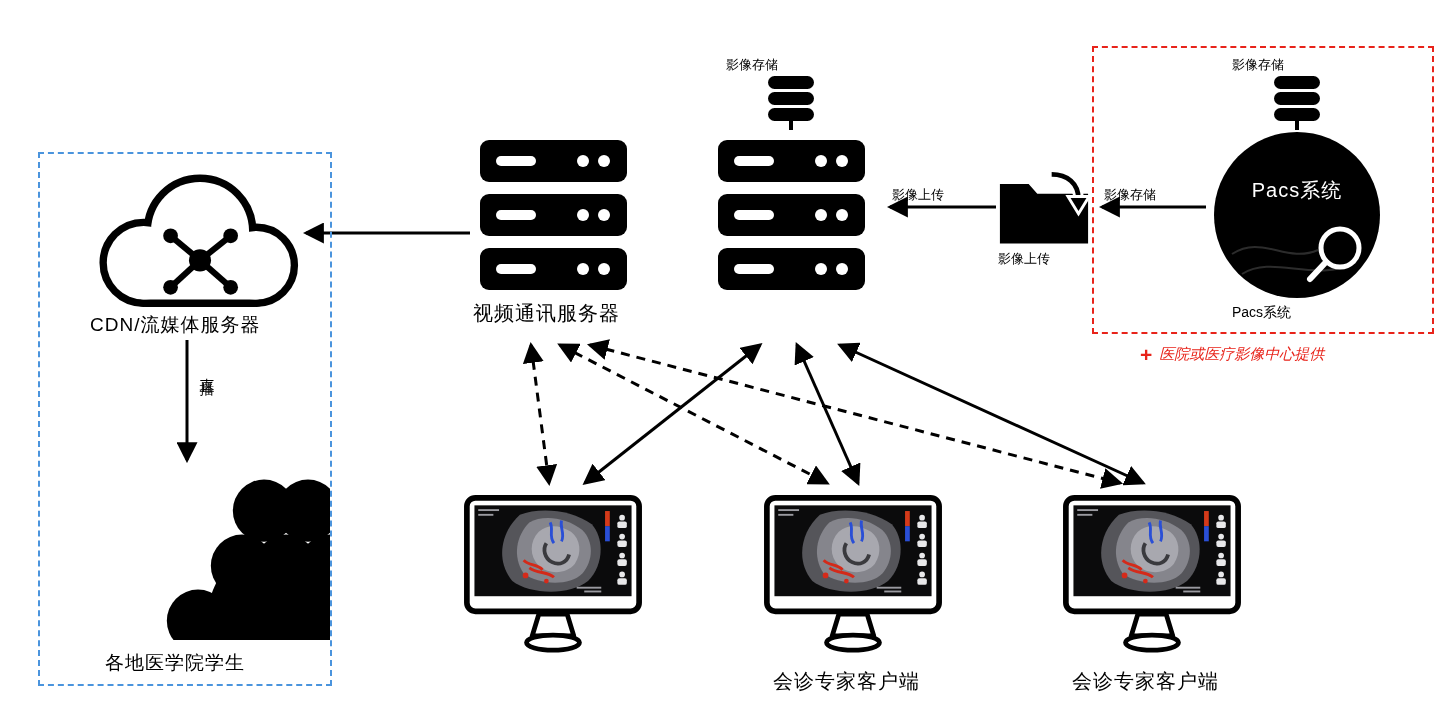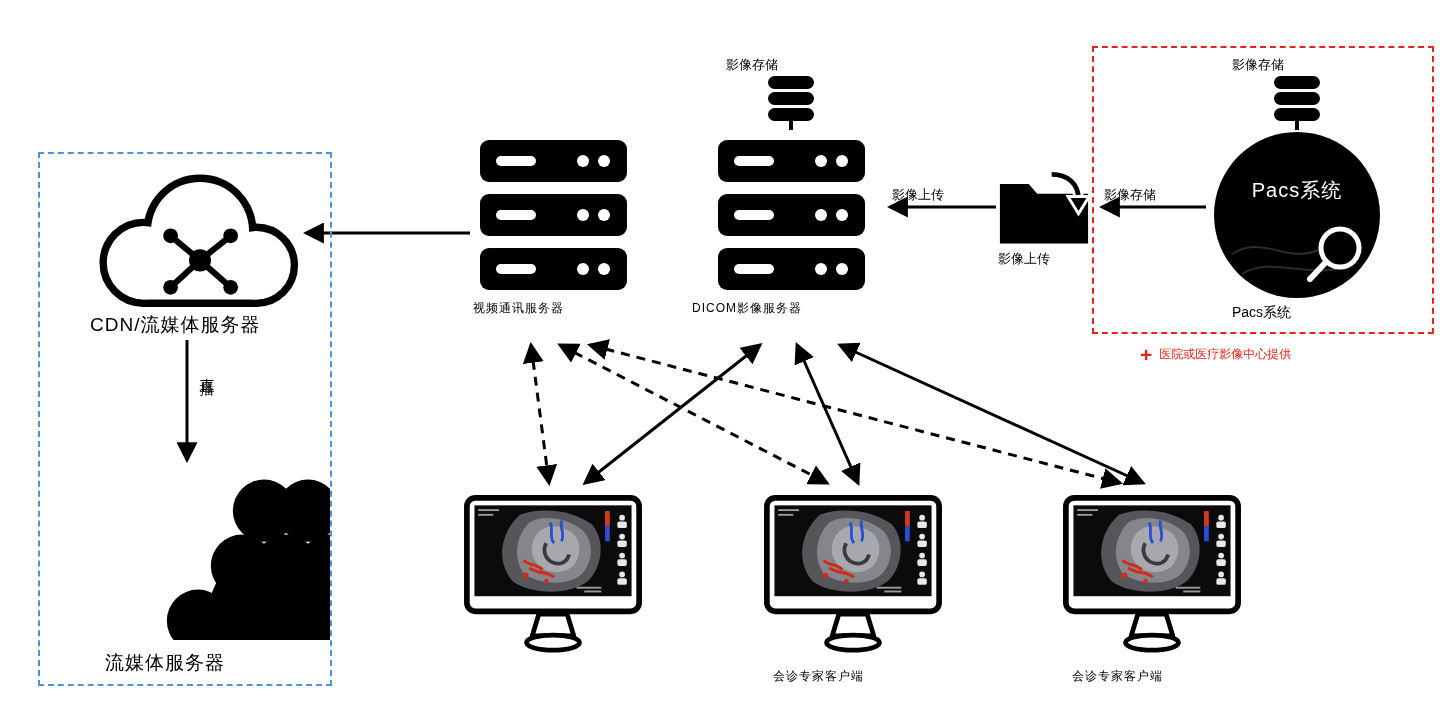--- a/index.html
+++ b/index.html
@@ -1,32 +1,32 @@
 <!DOCTYPE html>
 <html><head>
 <meta charset="utf-8">
 <style>
   * { margin:0; padding:0; box-sizing:border-box; }
   html,body { background:#ffffff; font-family:"Liberation Sans", sans-serif; color:#000; }
   .canvas { position:relative; width:1445px; height:725px; background:#fff; overflow:hidden; }
   .abs { position:absolute; }
   .lbl { position:absolute; text-align:left; color:#000; white-space:nowrap; }
-  .lbl-lg { font-size:12px; letter-spacing:1px; }
+  .lbl-lg { font-size:20px; letter-spacing:1px; }
   .lbl-md { font-size:19px; letter-spacing:1px; }
   .lbl-sm { font-size:13px; }
   .lbl-cap { font-size:14px; }
   .red-box { position:absolute; border:2px dashed #e8231a; }
   .blue-box { position:absolute; border:2px dashed #4a94dd; }
   .pacs-circle { position:absolute; background:#000; border-radius:50%; }
   .pacs-circle .ctext { position:absolute; left:0; right:0; top:44px; color:#fff;
       font-size:20px; line-height:29px; text-align:center; letter-spacing:1px; }
   .pacs-circle .ctext span { display:block; }
   .note { position:absolute; display:flex; align-items:center; gap:7px; color:#e8231a; }
   .note .plus { font-size:21px; font-weight:900; line-height:1; }
-  .note .ntext { font-size:12px; }
+  .note .ntext { font-size:15px;font-style:italic; }
   .vtext { position:absolute; writing-mode:vertical-rl; text-orientation:upright;
       font-size:15px; letter-spacing:3px; }
   svg { display:block; }
   .arrow-layer { position:absolute; left:0; top:0; pointer-events:none; }
 </style>
 </head>
 <body>
 
 <svg width="0" height="0" style="position:absolute" aria-hidden="true">
   <defs>
@@ -155,21 +155,20 @@
   <div class="lbl lbl-sm" style="left:1104px; top:186px; width:100px;">影像存储</div>
   <div class="lbl lbl-sm" style="left:892px; top:186px; width:100px;">影像上传</div>
 
   <div class="lbl lbl-sm" style="left:726px; top:56px; width:130px;">影像存储</div>
   <svg class="abs" style="left:768px; top:76px;" width="46" height="54">
       <use href="#sym-db"></use>
     </svg>
   <svg class="abs" style="left:718px; top:140px;" width="147" height="150">
       <use href="#sym-server"></use>
     </svg>
-  <div class="lbl lbl-lg" style="left:692px; top:300px; width:200px;">DICOM影像服务器</div>
 
   <svg class="abs" style="left:480px; top:140px;" width="147" height="150">
       <use href="#sym-server"></use>
     </svg>
   <div class="lbl lbl-lg" style="left:473px; top:300px; width:160px;">视频通讯服务器</div>
 
   <div class="blue-box" style="left:38px; top:152px; width:294px; height:534px;"></div>
 
   <svg class="abs" style="left:70px; top:150px;" width="260" height="179" viewBox="0 0 212 146">
     <g stroke="#000" stroke-width="12" fill="#fff">
@@ -210,21 +209,21 @@
       <use href="#sym-person" x="101" y="55"></use>
       <use href="#sym-person" x="145" y="55"></use>
       <use href="#sym-person" x="189" y="55"></use>
     <use href="#sym-person" x="13" y="110"></use>
       <use href="#sym-person" x="57" y="110"></use>
       <use href="#sym-person" x="101" y="110"></use>
       <use href="#sym-person" x="145" y="110"></use>
       <use href="#sym-person" x="189" y="110"></use>
       <use href="#sym-person" x="233" y="110"></use>
   </svg>
-  <div class="lbl lbl-md" style="left:105px; top:650px; width:160px;">流媒体服务器</div>
+  <div class="lbl lbl-md" style="left:105px; top:650px; width:160px;">各地医学院学生</div>
 
   <svg class="abs" style="left:463px; top:494px;" width="180" height="159">
       <use href="#sym-monitor"></use>
     </svg>
 
   <svg class="abs" style="left:763px; top:494px;" width="180" height="159">
       <use href="#sym-monitor"></use>
     </svg>
   <div class="lbl lbl-lg" style="left:773px; top:668px; width:160px;">会诊专家客户端</div>
 

